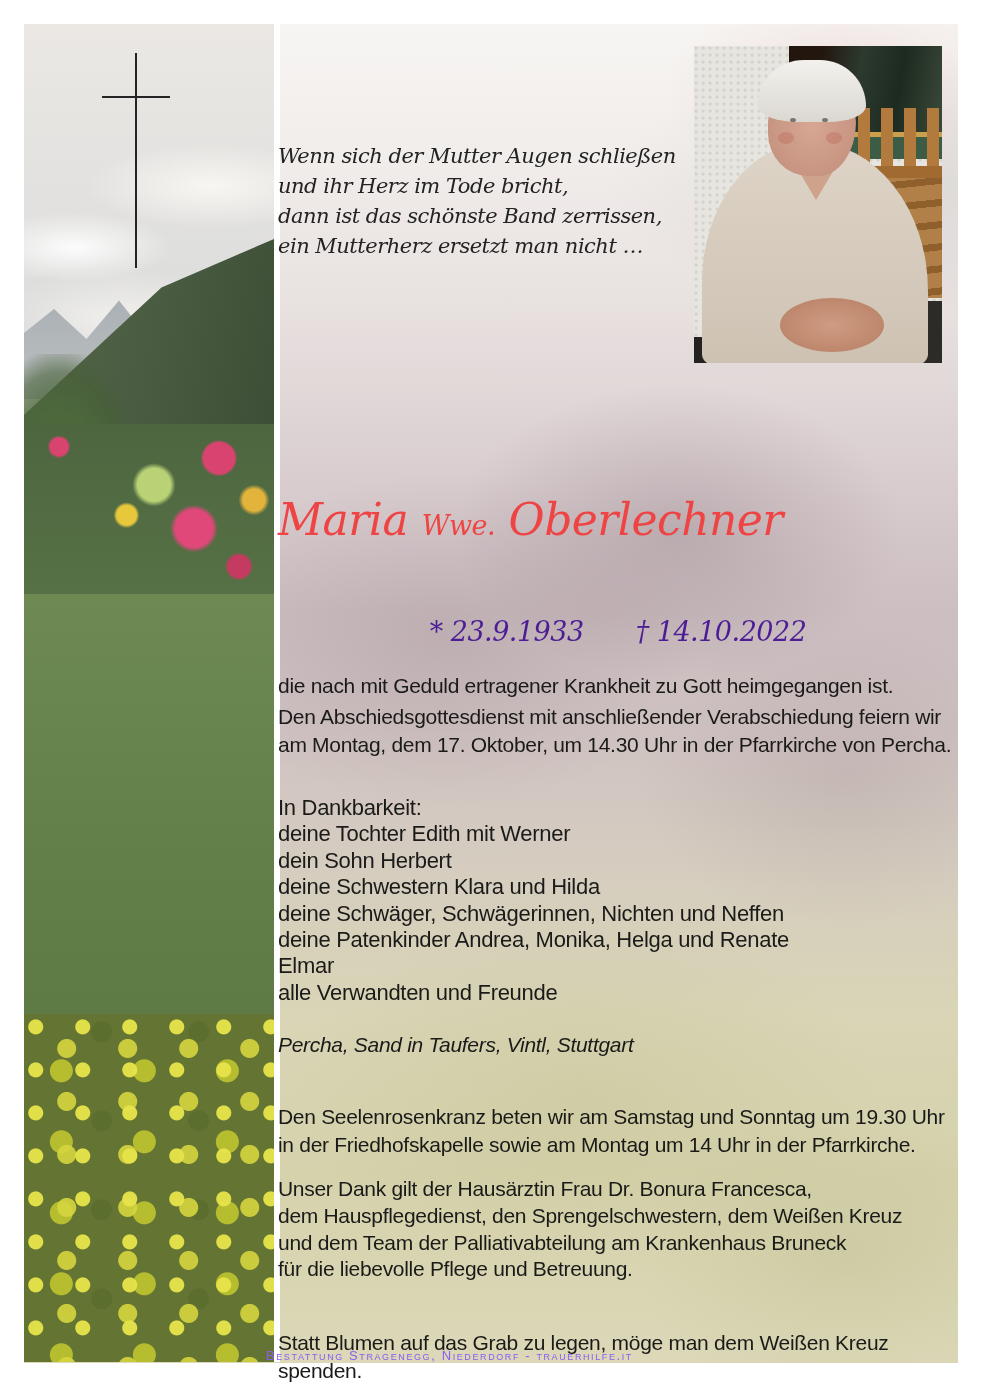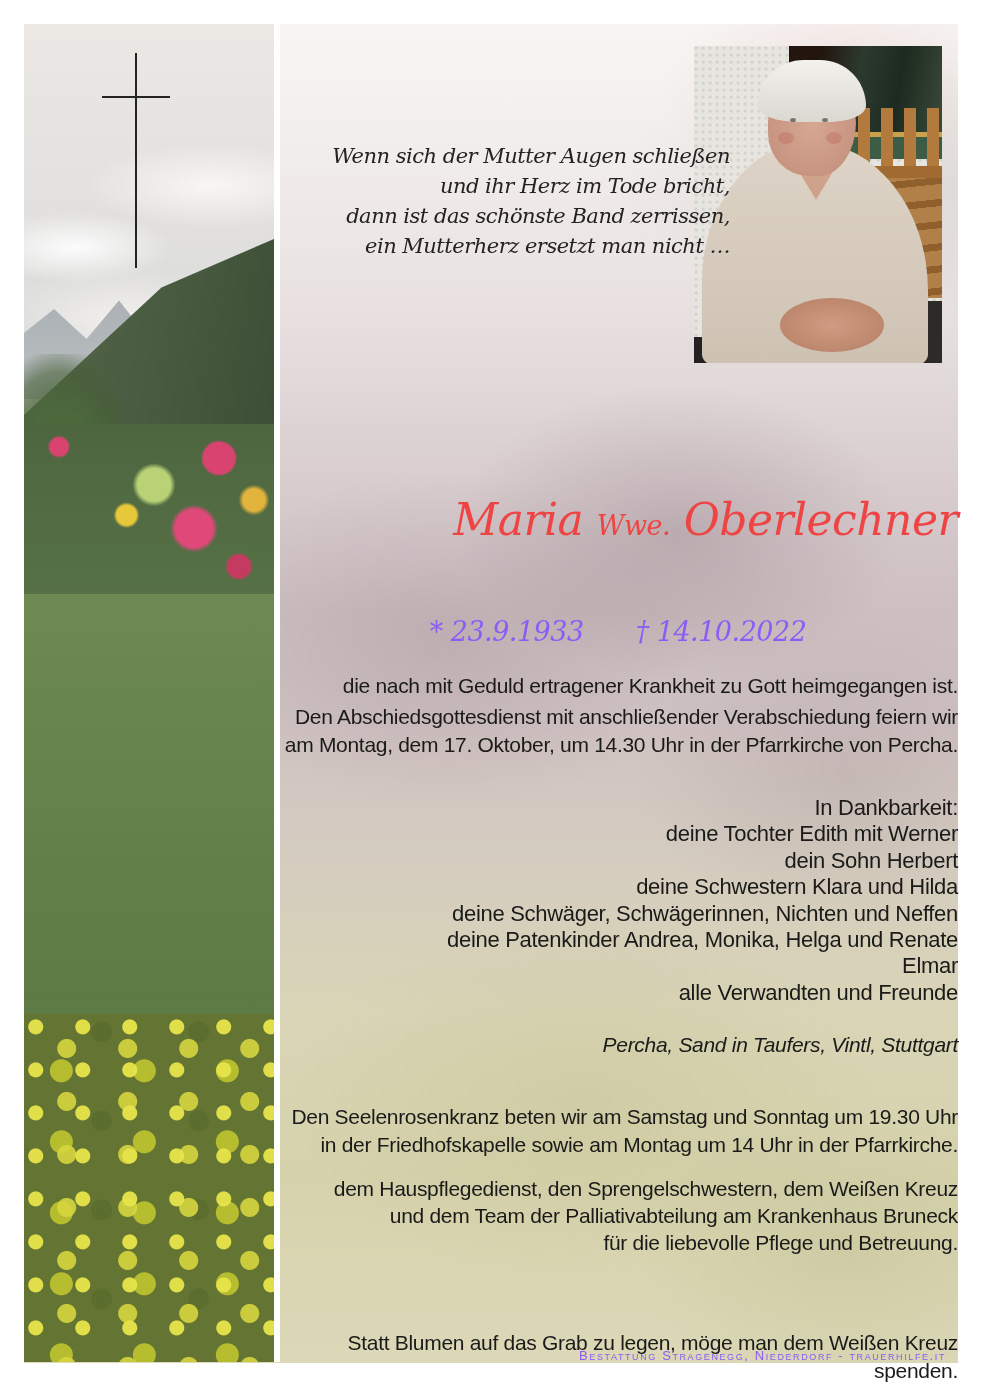--- a/index.html
+++ b/index.html
@@ -84,30 +84,30 @@
     border-radius:46% 54% 48% 52% / 52% 52% 60% 48%;}
   .pt-hair{position:absolute;left:64px;top:14px;width:108px;height:62px;
     background:linear-gradient(#f3f1ed,#dbd8d2);
     border-radius:50% 50% 42% 45% / 85% 88% 30% 30%;}
   .pt-eye{position:absolute;width:6px;height:4px;background:rgba(62,52,46,.6);border-radius:50%;}
   .pt-blush{position:absolute;width:16px;height:12px;background:rgba(190,110,95,.45);border-radius:50%;}
   .pt-hands{position:absolute;left:86px;top:252px;width:104px;height:54px;
     background:radial-gradient(#cf9b82,#b57f63);border-radius:50%;}
 
   
-  .tblock{position:absolute;text-align:right;}
+  .tblock{position:absolute;text-align:left;}
   .script{font-family:"DejaVu Serif",serif;font-style:italic;letter-spacing:-0.5px;}
   .body-text{font-size:21px;line-height:27.5px;letter-spacing:-0.3px;color:#1a1a18;}
 
   .poem{left:278px;width:452px;top:141px;font-size:21px;line-height:30px;color:#222;}
   .intro{left:278px;width:680px;top:392px;}
   .name-line{left:278px;width:680px;top:492px;font-size:44px;line-height:56px;color:#ef4444;}
   .name-line .title-small{font-size:27px;}
   .maiden{left:278px;width:680px;top:560px;font-size:32px;line-height:40px;color:#191919;}
-  .dates{left:278px;width:680px;top:616px;font-size:27px;display:flex;justify-content:center;gap:52px;color:#8b5cf6;}
+  .dates{left:278px;width:680px;top:616px;font-size:27px;display:flex;justify-content:center;gap:52px;color:#4c1d95;}
   .announce1{left:278px;width:680px;top:672px;}
   .service{left:278px;width:680px;top:703px;}
   .gratitude{left:278px;width:680px;top:795px;line-height:26.4px;font-size:22px;letter-spacing:-0.3px;color:#1a1a18;}
   .places{left:278px;width:680px;top:1031px;font-style:italic;}
   .rosary{left:278px;width:680px;top:1103px;}
   .thanks{left:278px;width:680px;top:1176px;line-height:26.8px;font-size:21px;letter-spacing:-0.3px;color:#1a1a18;}
   .donation{left:278px;width:680px;top:1293px;margin-top:36px;}
   .footer{left:266px;width:680px;top:1348px;font-size:13px;letter-spacing:1.6px;
           font-variant:small-caps;color:#8b5cf6;}
 </style>
@@ -193,20 +193,21 @@
   </div>
 
   <div class="tblock places body-text">Percha, Sand in Taufers, Vintl, Stuttgart</div>
 
   <div class="tblock rosary body-text">
     <div>Den Seelenrosenkranz beten wir am Samstag und Sonntag um 19.30 Uhr</div>
     <div>in der Friedhofskapelle sowie am Montag um 14 Uhr in der Pfarrkirche.</div>
   </div>
 
   <div class="tblock thanks">
+    <div>Unser Dank gilt der Hausärztin Frau Dr. Bonura Francesca,</div>
     <div>dem Hauspflegedienst, den Sprengelschwestern, dem Weißen Kreuz</div>
     <div>und dem Team der Palliativabteilung am Krankenhaus Bruneck</div>
     <div>für die liebevolle Pflege und Betreuung.</div>
   </div>
 
   <div class="tblock donation body-text">Statt Blumen auf das Grab zu legen, möge man dem Weißen Kreuz spenden.</div>
 
   <div class="tblock footer">Bestattung Stragenegg, Niederdorf - trauerhilfe.it</div>
 
 </div>

